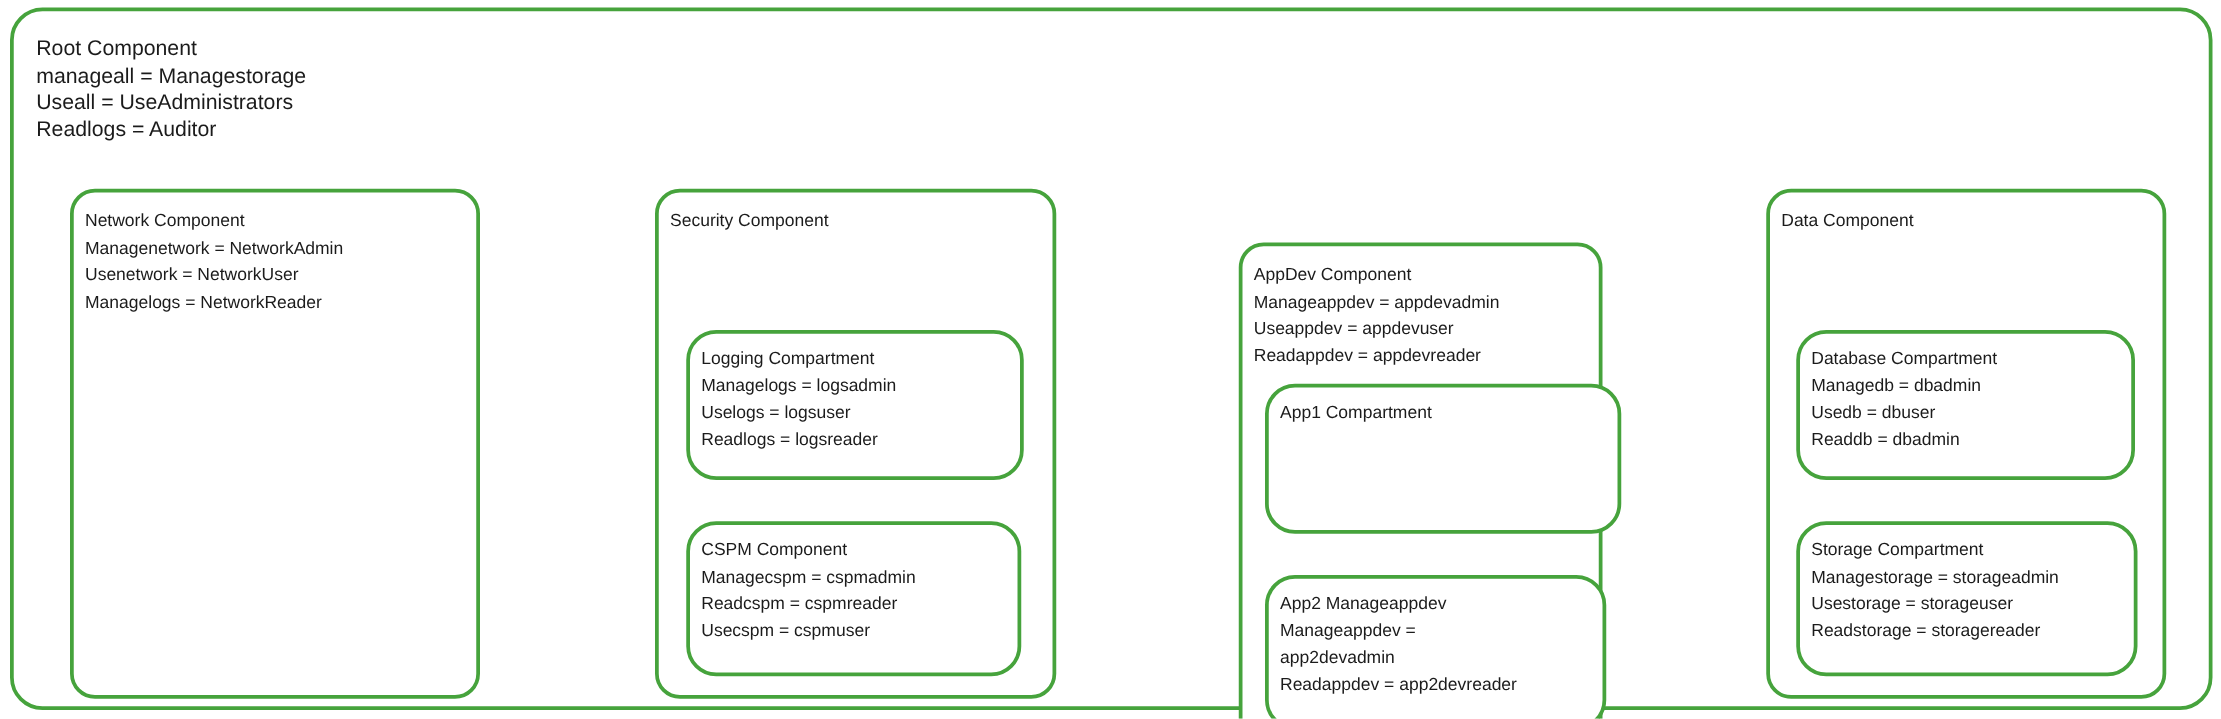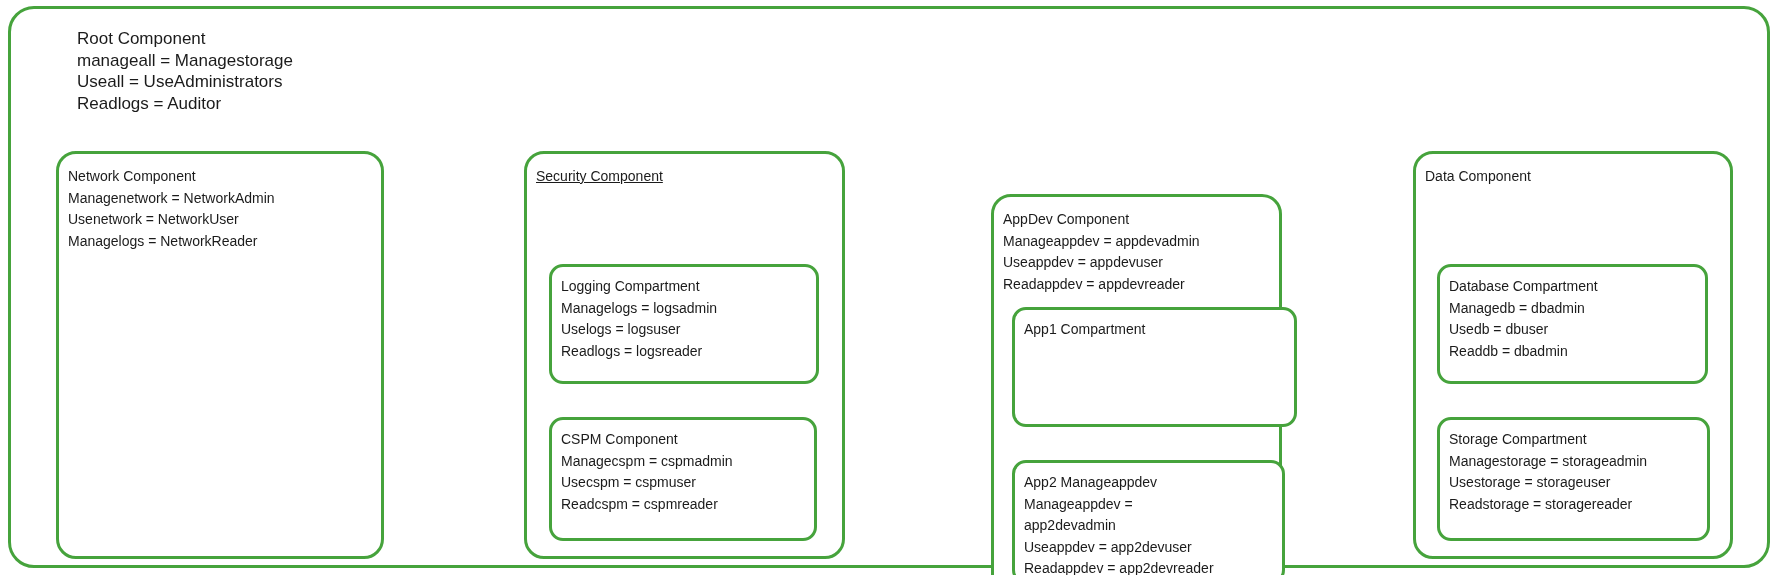--- a/index.html
+++ b/index.html
@@ -28,38 +28,37 @@
   .root-box {
     left: 8px; top: 6px;
     width: 1762px; height: 562px;
     border-radius: 26px;
   }
   .root-text {
     position: absolute;
     left: 18px; top: 19px;
     font-size: 17px;
     line-height: 21.5px;
-    margin-left: 48px;
   }
   .comp {
     top: 142px;
     height: 408px;
     border-radius: 20px;
     padding: 12px 9px 0 9px;
   }
   .comp-network  { left: 45px;   width: 328px; }
-  .comp-security { left: 513px;  width: 321px; text-decoration: underline; }
+  .comp-security { left: 513px;  width: 321px; }
   .comp-appdev   { left: 980px;  width: 291px; margin-top: 43px; }
   .comp-data     { left: 1402px; width: 320px; }
   .comp-text, .inner-text {
     font-size: 14px;
     line-height: 21.5px;
   }
   .inner {
-    border-radius: 14px;
+    border-radius: 24px;
     padding: 9px 9px 0 9px;
   }
   .inner-1 { top: 110px; height: 120px; }
   .inner-2 { top: 263px; height: 124px; }
   .comp-security .inner-1 { left: 22px; width: 270px; }
   .comp-security .inner-2 { left: 22px; width: 268px; }
   .comp-appdev   .inner-1 { left: 18px; width: 285px; }
   .comp-appdev   .inner-2 { left: 18px; width: 273px; }
   .comp-data     .inner-1 { left: 21px; width: 271px; }
   .comp-data     .inner-2 { left: 21px; width: 273px; }
@@ -104,22 +103,22 @@
               <div class="line">Uselogs = logsuser</div>
               <div class="line">Readlogs = logsreader</div>
             </div>
         </div>
       </div>
       <div class="box inner inner-2">
         <div class="inner-text">
           <div class="line">CSPM Component</div>
           <div>
               <div class="line">Managecspm = cspmadmin</div>
+              <div class="line">Readcspm = cspmreader</div>
               <div class="line">Usecspm = cspmuser</div>
-              <div class="line">Readcspm = cspmreader</div>
             </div>
         </div>
       </div>
     </div>
 
     <div class="box comp comp-appdev">
       <div class="comp-text">
         <div class="line">AppDev Component</div>
         <div>
             <div class="line">Manageappdev = appdevadmin</div>
@@ -131,21 +130,20 @@
         <div class="inner-text">
           <div class="line">App1 Compartment</div>
         </div>
       </div>
       <div class="box inner inner-2">
         <div class="inner-text">
           <div class="line">App2 Manageappdev</div>
           <div>
               <div class="line">Manageappdev =</div>
               <div class="line">app2devadmin</div>
-              <div class="line">Useappdev = app2devuser</div>
               <div class="line">Readappdev = app2devreader</div>
             </div>
         </div>
       </div>
     </div>
 
     <div class="box comp comp-data">
       <div class="comp-text">
         <div class="line">Data Component</div>
       </div>

